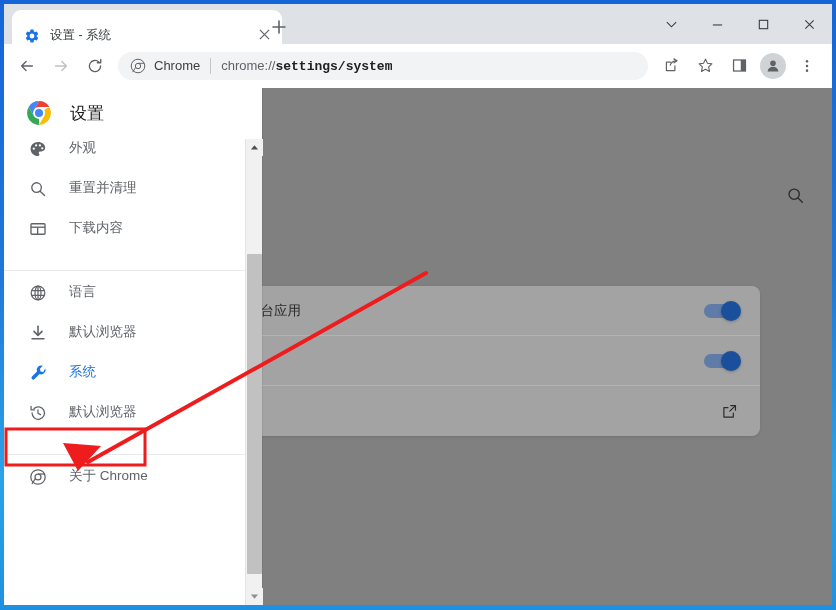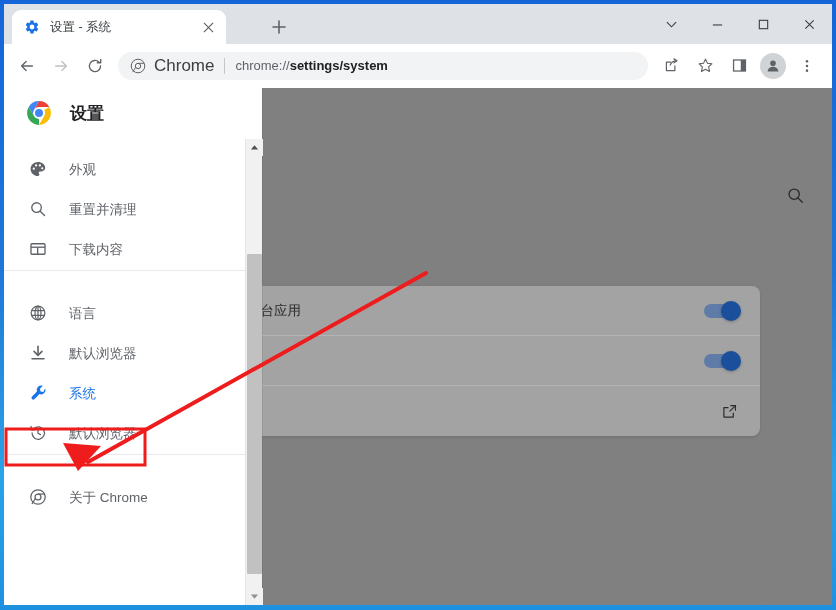--- a/index.html
+++ b/index.html
@@ -24,25 +24,25 @@
 
   
   #tabstrip {
     position: relative;
     height: 40px;
     background: #dee1e6;
   }
   #tab {
     position: absolute;
     left: 8px; top: 6px;
-    width: 214px; height: 34px;
+    width: 270px; height: 34px;
     background: #ffffff;
     border-radius: 9px 9px 0 0;
     display: flex;
-    align-items: center;
+    align-items: flex-end;
     padding: 0 8px 0 12px;
   }
   #tab .favicon { width: 16px; height: 16px; flex: 0 0 16px; display:block; }
   #tab .tabtitle {
     flex: 1;
     margin-left: 10px;
     font-size: 12.5px;
     color: #3c4043;
     white-space: nowrap;
     overflow: hidden;
@@ -98,39 +98,39 @@
     margin: 0 6px 0 6px;
     background: #f1f3f4;
     border-radius: 14px;
     display: flex;
     align-items: center;
     padding: 0 12px;
     min-width: 0;
   }
   #omnibox .chrome-badge { width: 16px; height: 16px; flex: 0 0 16px; }
   #omnibox .chrome-word {
-    font-size: 17px;
+    font-size: 13px;
     color: #3c4043;
     margin-left: 8px;
     white-space: nowrap;
     text-align: center;
   }
   #omnibox .divider {
     width: 1px; height: 16px;
     background: #c4c7c5;
     margin: 0 10px;
     flex: 0 0 1px;
   }
   #omnibox .url {
     font-size: 13px;
     color: #5f6368;
     white-space: nowrap;
     overflow: hidden;
   }
-  #omnibox .url b { color: #202124; font-weight: 700; }
+  #omnibox .url b { color: #202124; font-weight: 700; font-family: Liberation Mono, monospace; }
   #avatar {
     width: 26px; height: 26px;
     margin: 0 4px;
     border-radius: 50%;
     background: #d0d3d6;
     display: flex; align-items: center; justify-content: center;
     flex: 0 0 26px;
   }
 
   
@@ -210,32 +210,32 @@
     display: flex;
     align-items: center;
     padding-left: 22px;
     border-bottom: 1px solid #ffffff;
   }
   #settings-header .logo { width: 26px; height: 26px; flex: 0 0 26px; }
   #settings-header .title {
     margin-left: 18px;
     font-size: 17px;
     color: #202124;
-    font-weight: 700;
+    font-weight: 400;
   }
   #menu-scroll {
     position: absolute;
     left: 0; top: 51px;
     width: 258px; height: 466px;
     overflow: hidden;
   }
   .menu-item {
     height: 40px;
     display: flex;
-    align-items: flex-end;
+    align-items: flex-start;
     padding-left: 24px;
     color: #5f6368;
     font-size: 13.5px;
     position: relative;
   }
   .menu-item .mi-icon {
     width: 20px; height: 20px;
     flex: 0 0 20px;
     display: flex; align-items: center; justify-content: center;
     color: #5f6368;

